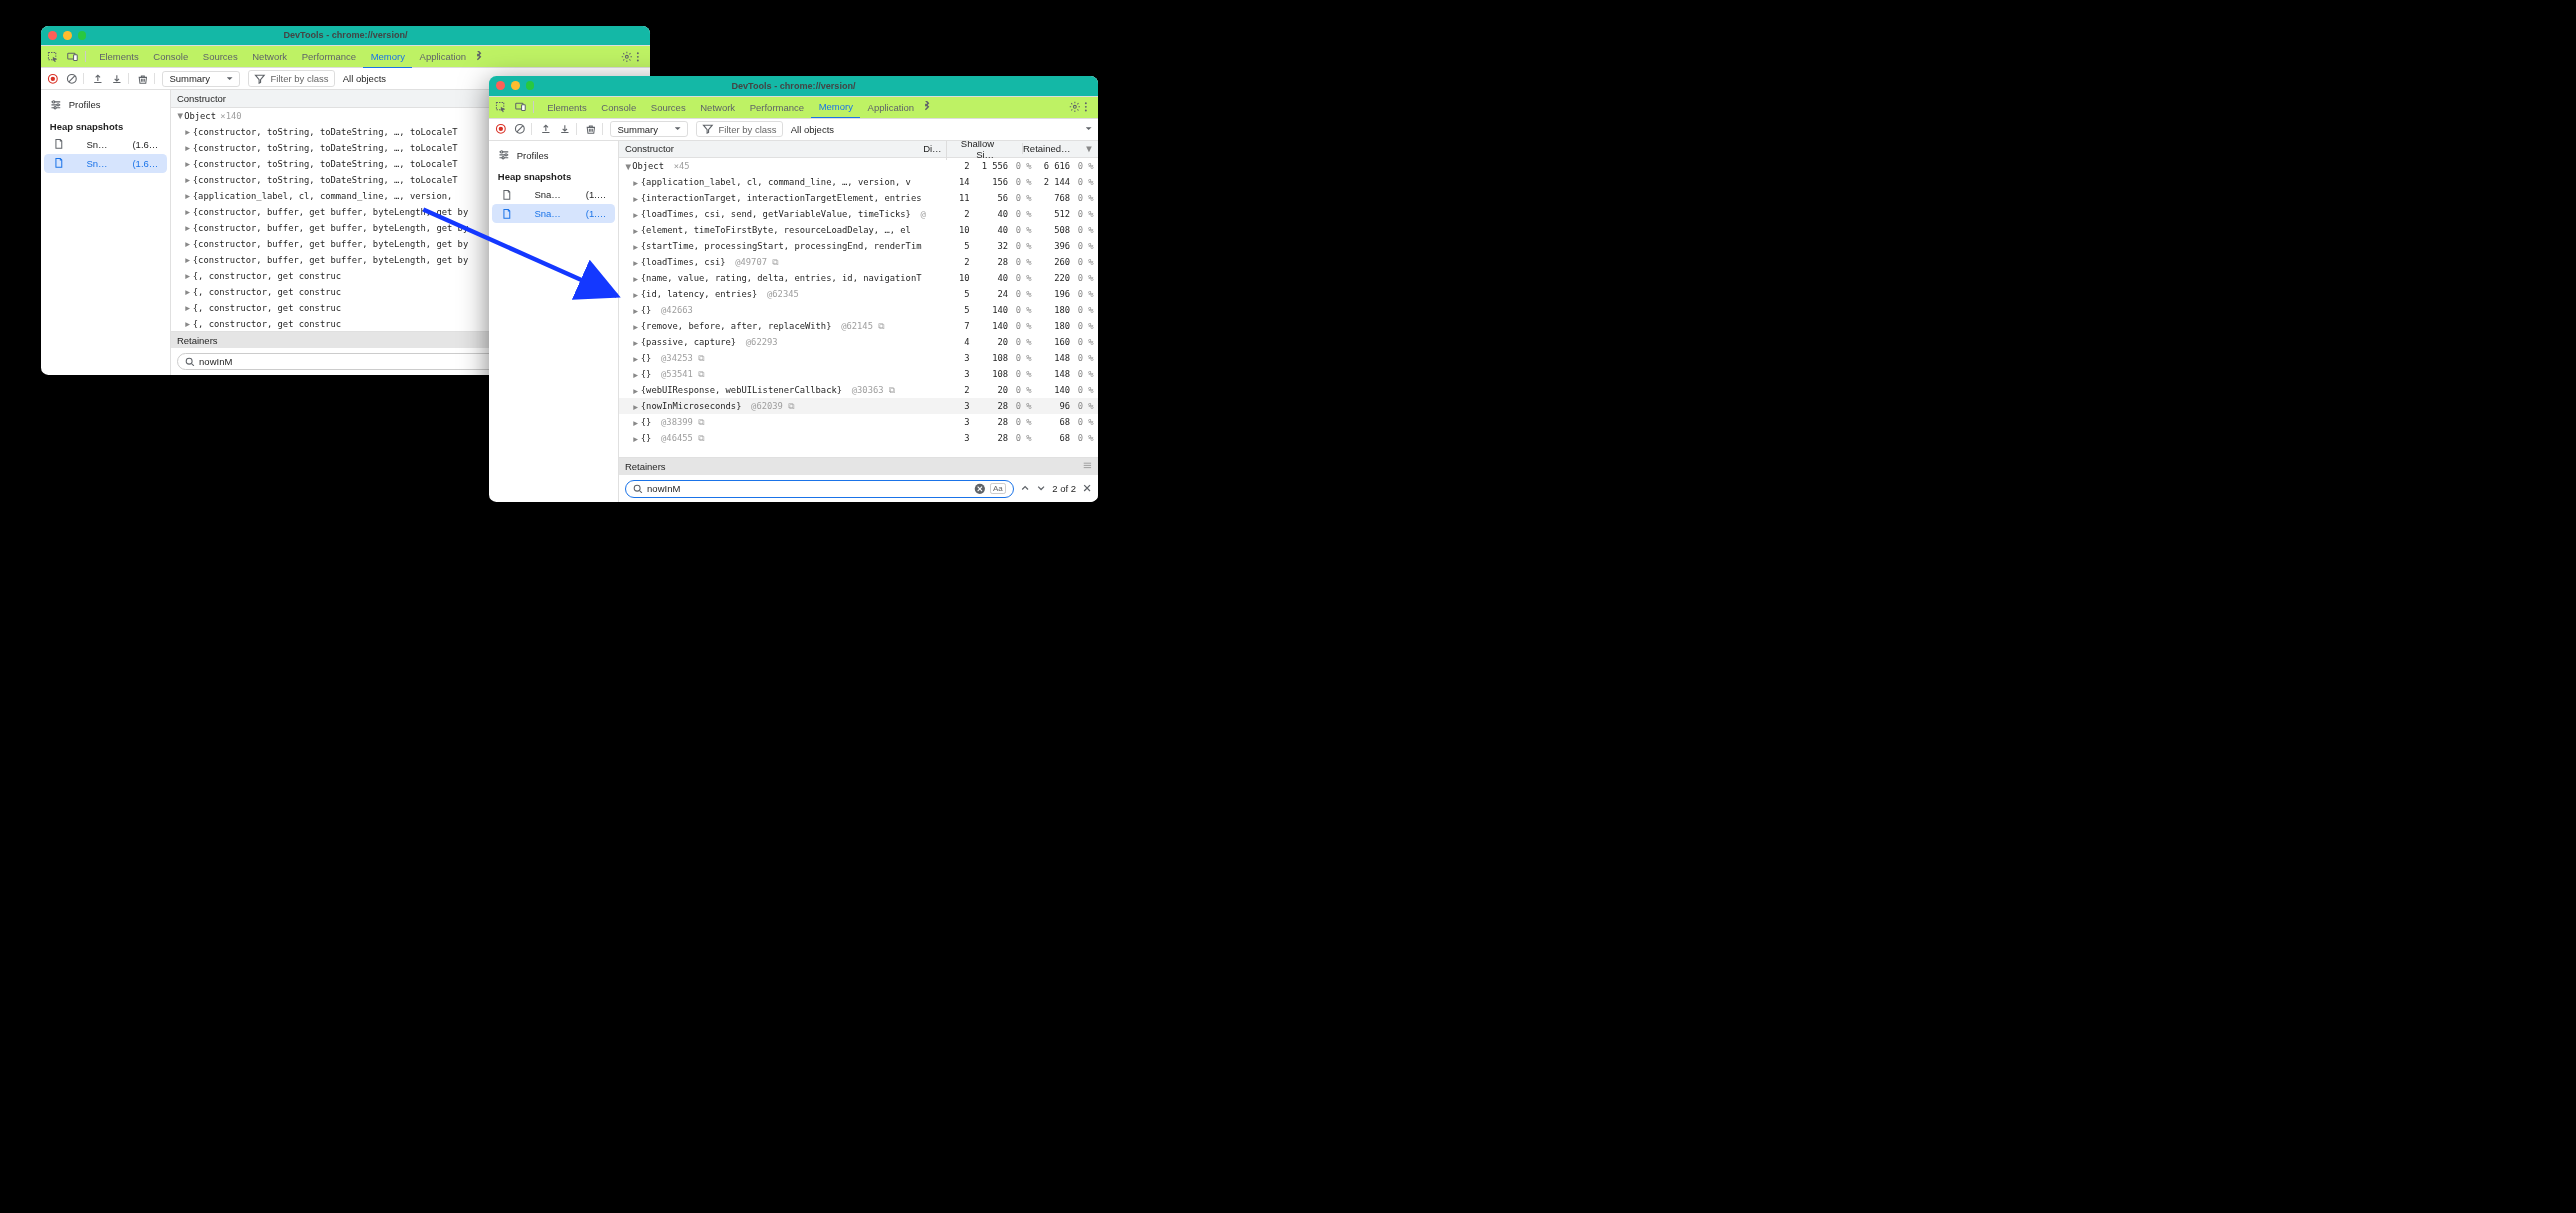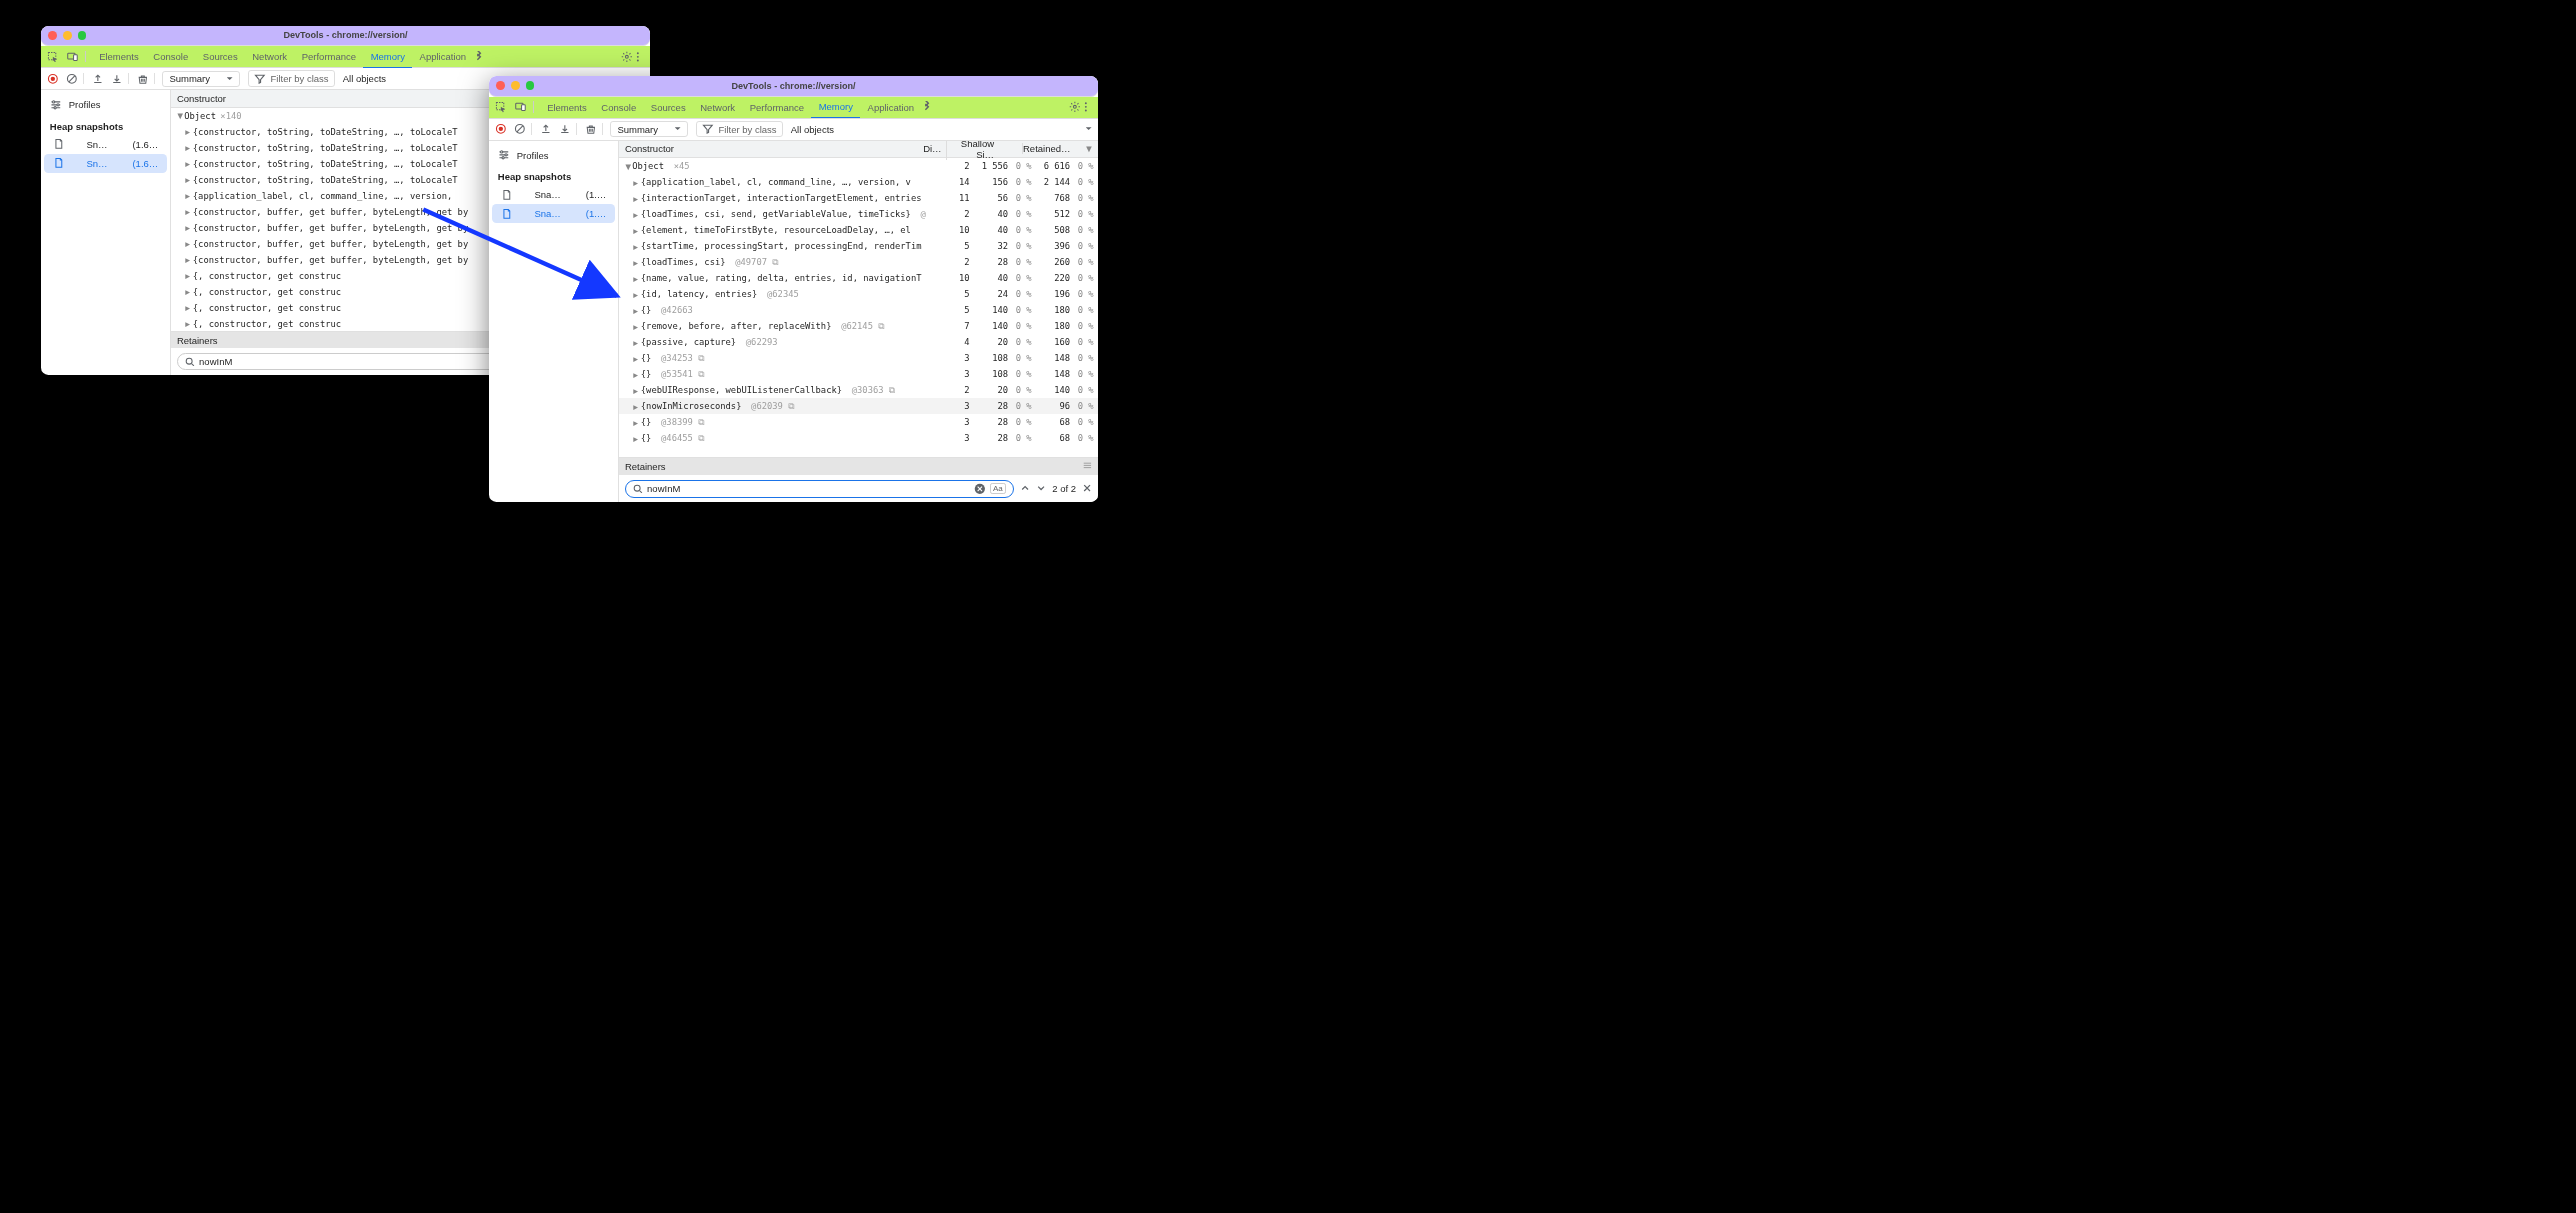--- a/index.html
+++ b/index.html
@@ -1,20 +1,20 @@
 <!DOCTYPE html>
 <html style="font-size:11.7px"><head>
 <meta charset="utf-8">
 <style>
 * { margin:0; padding:0; box-sizing:border-box; }
 body { background:#000; font-family:"Helvetica Neue",Arial,sans-serif; font-size:9.5px; color:#1f1f1f; position:relative; width:1140px; height:534px; }
 .win { position:absolute; background:#fff; border-radius:7.3px; box-shadow:0 7.3px 29px rgba(0,0,0,.5); overflow:hidden; display:flex; flex-direction:column; }
 .w1 { left:41px; top:25.6px; width:609px; height:349px; }
 .w2 { left:489px; top:76px; width:609px; height:426px; }
-.titlebar { height:20.5px; background:#c4b5fd; border-bottom:0.7px solid #ddd; display:flex; align-items:center; padding:0 7.3px; justify-content:center; position:relative;border-radius:7px; }
+.titlebar { height:20.5px; background:#14b8a6; border-bottom:0.7px solid #ddd; display:flex; align-items:center; padding:0 7.3px; justify-content:center; position:relative; }
 .traffic { position:absolute; left:7.3px; display:flex; gap:5.9px; }
 .dot { width:8.8px; height:8.8px; border-radius:50%; }
 .dot.r{background:#ff5f57}.dot.y{background:#febc2e}.dot.g{background:#28c840}
 .title { font-size:9.1px; font-weight:600; color:#444; }
 .tabbar { height:22px; background:#bef264; border-bottom:0.7px solid #ddd; display:flex; align-items:center; padding:0 5.9px; font-size:9.5px; color:#5f6368; }
 .devicons { display:flex; align-items:center; gap:8.8px; padding-right:5.9px; border-right:0.7px solid #ccc; margin-right:5.9px; }
 .tab { padding:0 7.3px; height:22px; display:flex; align-items:center; cursor:pointer; }
 .tab.active { color:#1a73e8; border-bottom:1.5px solid #1a73e8; }
 .spacer{flex:1}
 .toolbar { height:22px; background:#fff; border-bottom:0.7px solid #e0e0e0; display:flex; align-items:center; padding:0 5.9px; gap:7.3px; font-size:9.5px; }

